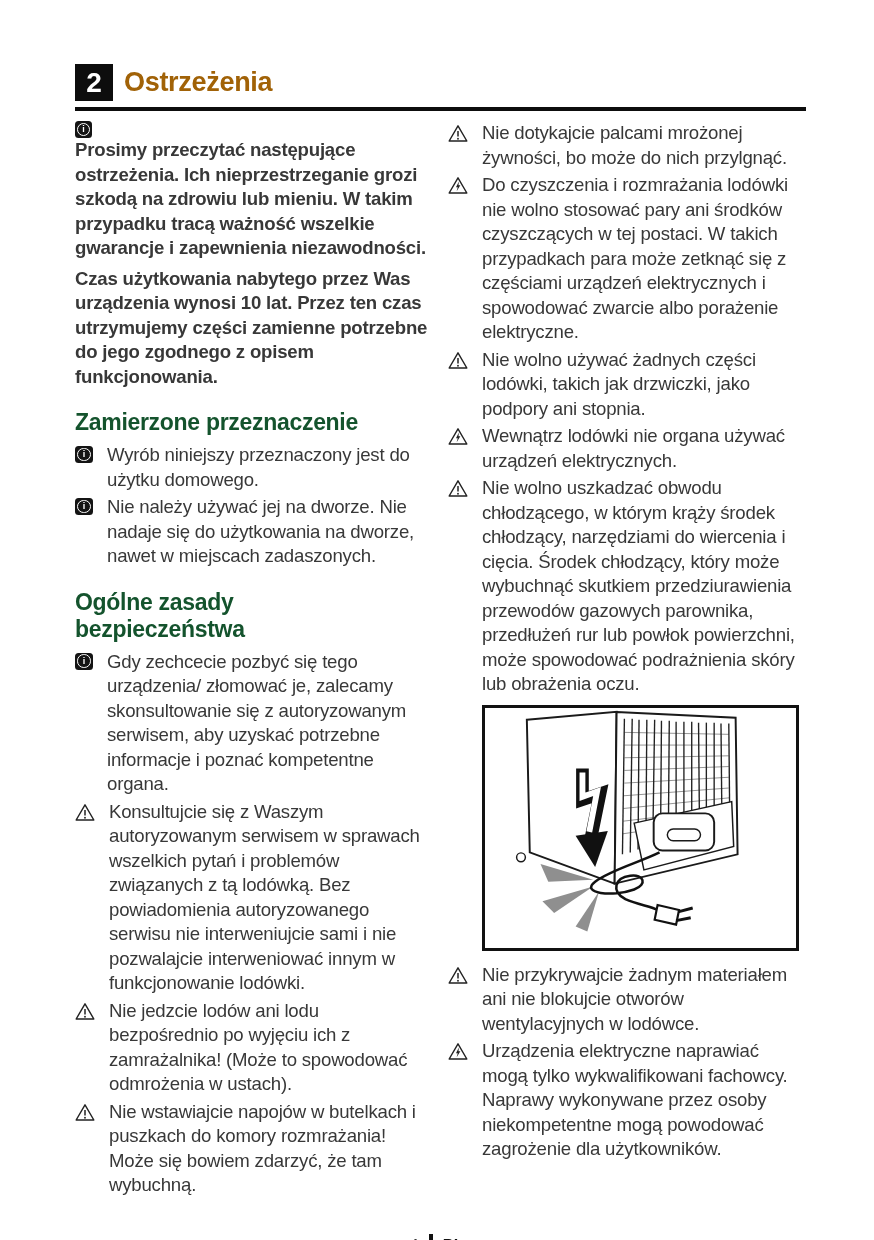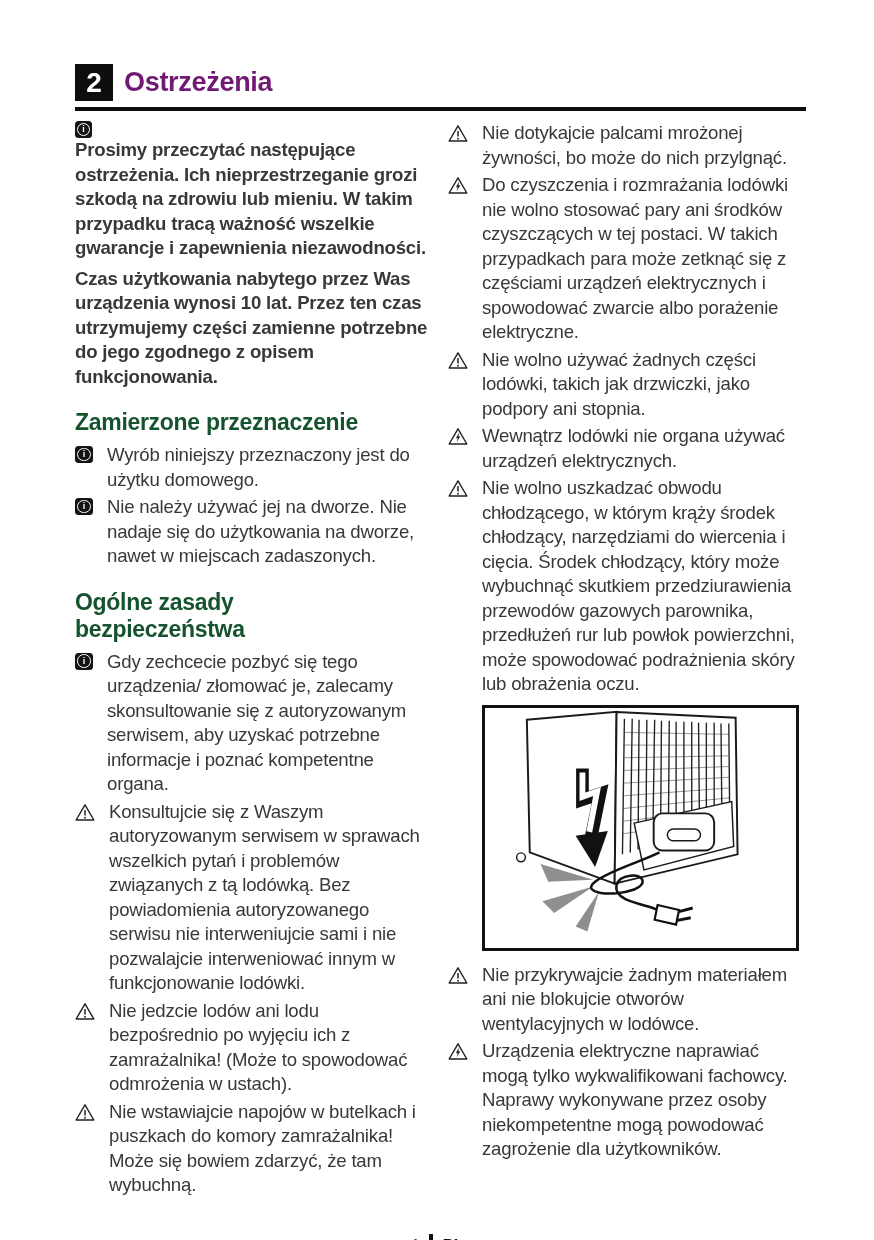--- a/index.html
+++ b/index.html
@@ -6,21 +6,21 @@
   body{
     width:874px;height:1240px;background:#ffffff;position:relative;overflow:hidden;
     font-family:"Liberation Sans","DejaVu Sans",sans-serif;color:#383838;
   }
   .page{position:relative;width:874px;height:1240px;}
   
   .header{margin:64px 68px 0 75px;}
   .header-row{display:flex;align-items:center;gap:11px;}
   .chapter-box{width:38px;height:37px;background:#0d0d0d;color:#fff;font-size:28px;font-weight:bold;
     display:flex;align-items:center;justify-content:center;}
-  .chapter-title{font-size:27px;font-weight:bold;color:#701a75;letter-spacing:-0.3px;}
+  .chapter-title{font-size:27px;font-weight:bold;color:#a16207;letter-spacing:-0.3px;}
   .header-rule{height:4px;background:#0d0d0d;margin-top:6px;}
   
   .cols{display:flex;margin:10px 66px 0 75px;gap:18px;}
   .col-left{width:355px;flex:0 0 355px;}
   .col-right{flex:1;}
   p.body-par{font-size:18.6px;line-height:24.5px;margin:0 0 6px 0;letter-spacing:-0.2px;font-weight:bold;}
   .inline-info{display:inline-flex;vertical-align:-3px;margin-right:1px;}
   h2.sect{font-size:23px;line-height:27px;font-weight:bold;color:#14532d;margin:20px 0 7px 0;letter-spacing:-0.3px;}
   h2.sect span{display:block;}
   .item{display:flex;margin:0 0 3px 0;}
@@ -109,21 +109,21 @@
         <span class="txt">Nie jedzcie lodów ani lodu bezpośrednio po wyjęciu ich z zamrażalnika! (Może to spowodować odmrożenia w ustach).</span>
       </div>
       <div class="item">
         <span class="ic">
           <svg viewBox="0 0 24 22" width="20" height="19">
               <polygon points="12,1.8 22.6,20 1.4,20" fill="none" stroke="#222" stroke-width="1.7" stroke-linejoin="round"></polygon>
               <line x1="12" y1="8" x2="12" y2="14.6" stroke="#222" stroke-width="1.8"></line>
               <circle cx="12" cy="17.3" r="1.1" fill="#222"></circle>
             </svg>
         </span>
-        <span class="txt">Nie wstawiajcie napojów w butelkach i puszkach do komory zamrażalnika! Może się bowiem zdarzyć, że tam wybuchną.</span>
+        <span class="txt">Nie wstawiajcie napojów w butelkach i puszkach do komory rozmrażania! Może się bowiem zdarzyć, że tam wybuchną.</span>
       </div>
     </div>
 
     <div class="col-right">
       <div class="item">
         <span class="ic">
           <svg viewBox="0 0 24 22" width="20" height="19">
               <polygon points="12,1.8 22.6,20 1.4,20" fill="none" stroke="#222" stroke-width="1.7" stroke-linejoin="round"></polygon>
               <line x1="12" y1="8" x2="12" y2="14.6" stroke="#222" stroke-width="1.8"></line>
               <circle cx="12" cy="17.3" r="1.1" fill="#222"></circle>

